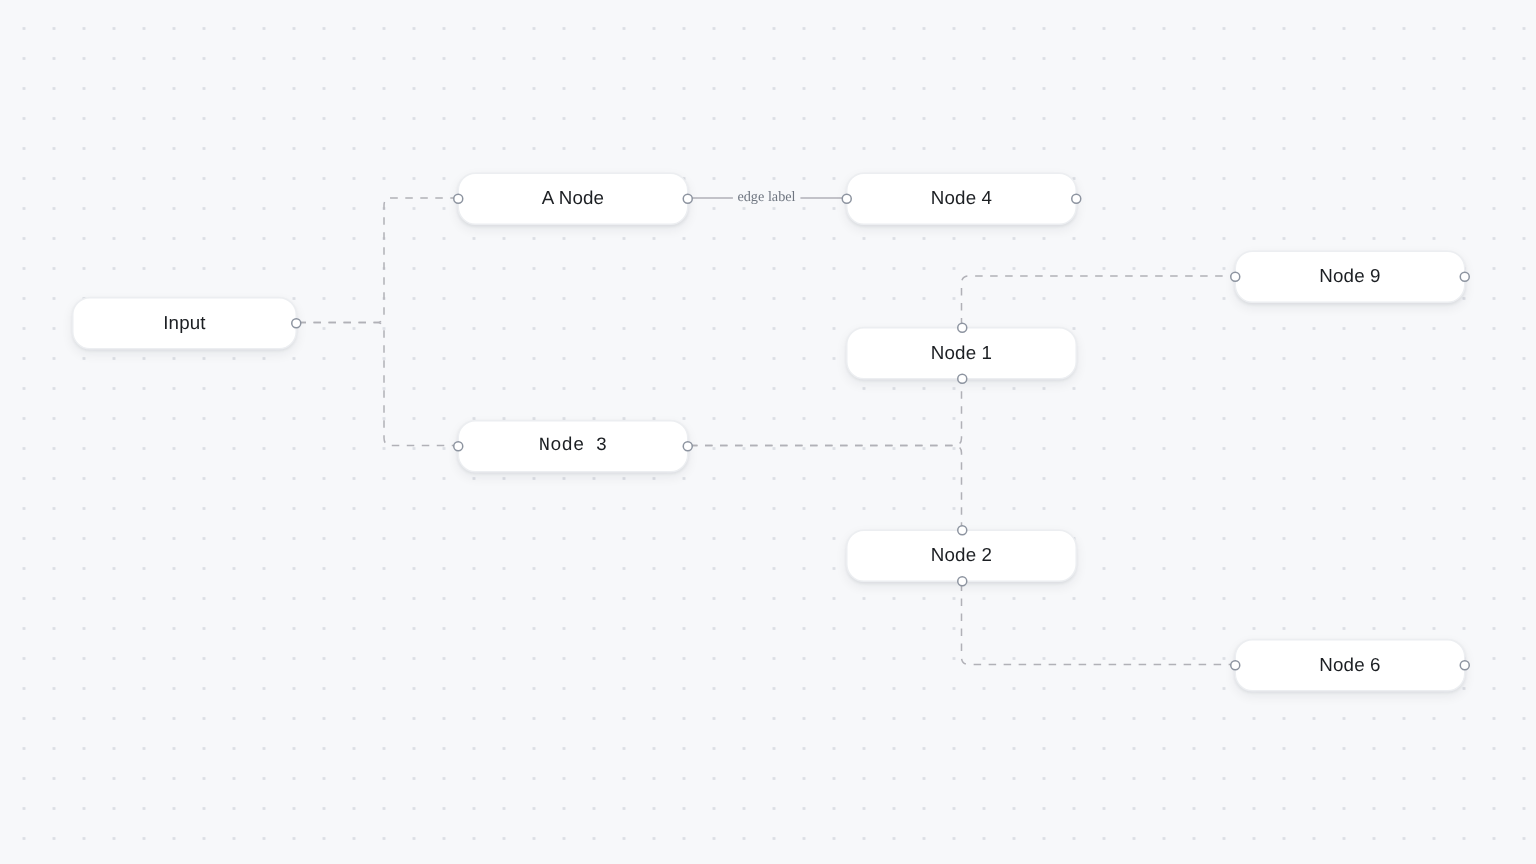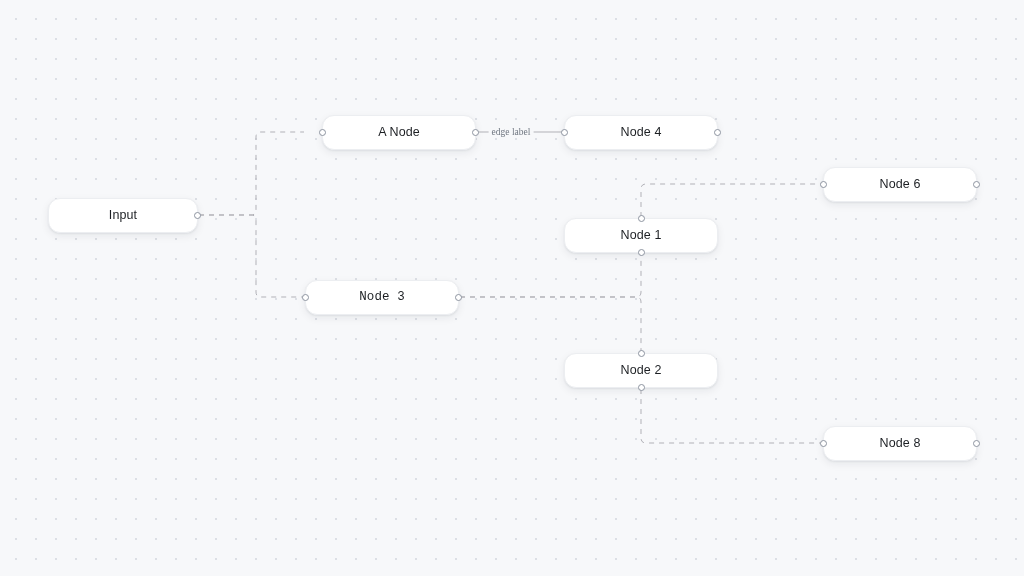--- a/index.html
+++ b/index.html
@@ -103,21 +103,21 @@
     <path d="M 641 217 L 641 189 Q 641 184 646 184 L 822 184" fill="none" stroke="#b1b1b7" stroke-width="1" stroke-dasharray="5 5" stroke-linecap="butt"></path>
 
     <path d="M 641 389 L 641 438 Q 641 443 646 443 L 822 443" fill="none" stroke="#b1b1b7" stroke-width="1" stroke-dasharray="5 5" stroke-linecap="butt"></path>
   </svg>
 
   <div class="node" style="left:48px; top:198px; width:150px; height:35px;">
     <span class="node-label">Input</span>
     <span class="handle right"></span>
   </div>
 
-  <div class="node" style="left:322px; top:115px; width:154px; height:35px;text-align:center;">
+  <div class="node" style="left:305px; top:115px; width:154px; height:35px;text-align:center;">
     <span class="node-label">A Node</span>
     <span class="handle left"></span>
     <span class="handle right"></span>
   </div>
 
   <div class="node" style="left:305px; top:280px; width:154px; height:35px;font-family:Liberation Mono, monospace;">
     <span class="node-label">Node 3</span>
     <span class="handle left"></span>
     <span class="handle right"></span>
   </div>
@@ -134,26 +134,26 @@
     <span class="handle bottom"></span>
   </div>
 
   <div class="node" style="left:564px; top:353px; width:154px; height:35px;">
     <span class="node-label">Node 2</span>
     <span class="handle top"></span>
     <span class="handle bottom"></span>
   </div>
 
   <div class="node" style="left:823px; top:167px; width:154px; height:35px;">
-    <span class="node-label">Node 6</span>
+    <span class="node-label">Node 9</span>
     <span class="handle left"></span>
     <span class="handle right"></span>
   </div>
 
   <div class="node" style="left:823px; top:426px; width:154px; height:35px;">
-    <span class="node-label">Node 8</span>
+    <span class="node-label">Node 6</span>
     <span class="handle left"></span>
     <span class="handle right"></span>
   </div>
 
   <div class="edge-label" style="left:511px; top:132px;">edge label</div>
 
 </div>
 
 </body></html>

